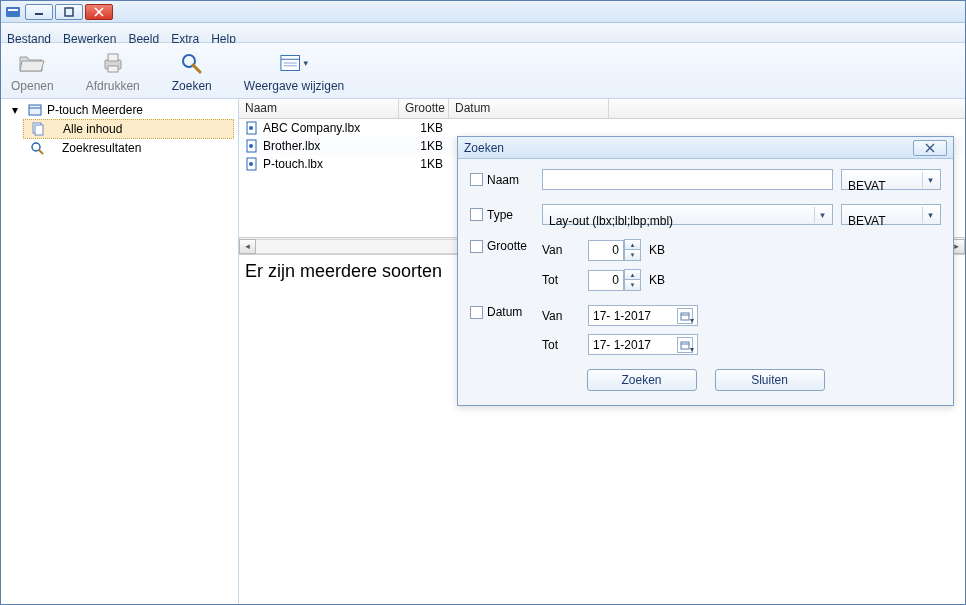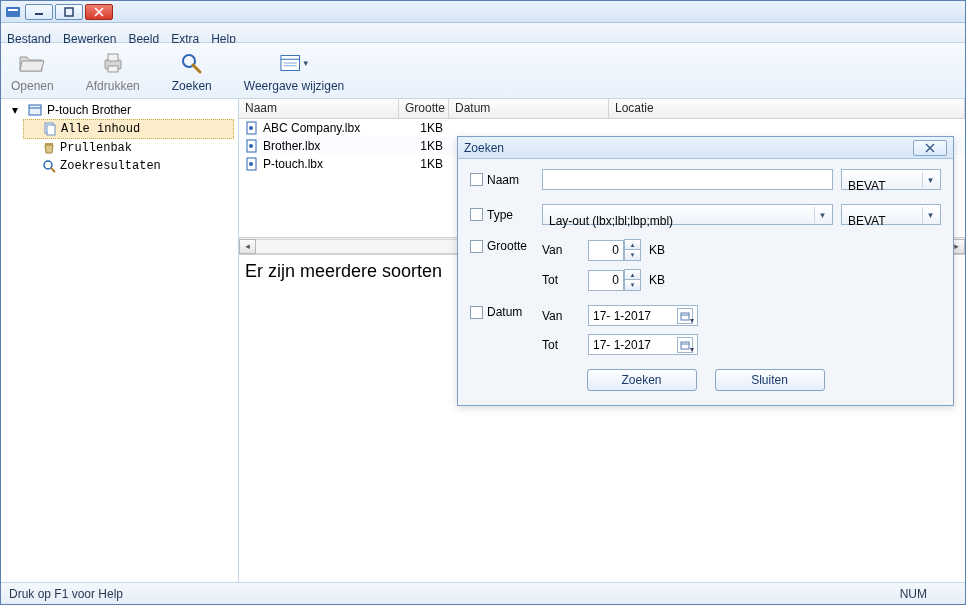--- a/index.html
+++ b/index.html
@@ -77,21 +77,21 @@
     min-height: 0;
   }
   .sidebar {
     width: 238px;
     border-right: 1px solid #c5d6e9;
     background: #fff;
     padding: 2px 4px;
   }
   .tree-root { display:flex;align-items:center;gap:4px;padding:1px 2px; }
   .tree-children { margin-left: 18px; }
-  .tree-item { display:flex;align-items:center;gap:3px;padding:1px 18px;font-family:Liberation Mono, monospace; }
+  .tree-item { display:flex;align-items:center;gap:17px;padding:1px 6px; }
   .tree-item.selected { background:#fcecc9; border:1px dotted #c9a94a; }
   .tree-icon { width:16px;height:16px;display:flex;align-items:center;justify-content:center;font-size:12px; }
   .main {
     flex: 1;
     display: flex;
     flex-direction: column;
     min-width: 0;
     position: relative;
   }
   .list-header {
@@ -296,59 +296,49 @@
 
     <div class="sidebar">
       <div class="tree-root">
         <span class="tree-icon">▾</span>
         <span class="tree-icon">
           <svg width="14" height="14">
               <rect x="1" y="2" width="12" height="10" fill="#eaf1fb" stroke="#2a66b3"></rect>
               <line x1="1" y1="5" x2="13" y2="5" stroke="#2a66b3"></line>
             </svg>
         </span>
-        <span>P-touch Brother</span>
+        <span>P-touch Meerdere</span>
       </div>
       <div class="tree-children">
         <div class="tree-item selected">
           <span class="tree-icon">
             <svg width="14" height="14">
                 <rect x="2" y="1" width="8" height="10" fill="#fff" stroke="#6b8fc5"></rect>
                 <rect x="4" y="3" width="8" height="10" fill="#fff" stroke="#6b8fc5"></rect>
               </svg>
           </span>
           <span>Alle inhoud</span>
         </div>
         <div class="tree-item">
           <span class="tree-icon">
             <svg width="14" height="14">
-                <path d="M3 4h8l-1 8H4z" fill="#d9c98a" stroke="#a0843b"></path>
-                <rect x="3" y="2" width="8" height="2" fill="#b69b50"></rect>
-              </svg>
-          </span>
-          <span>Prullenbak</span>
-        </div>
-        <div class="tree-item">
-          <span class="tree-icon">
-            <svg width="14" height="14">
                 <circle cx="6" cy="6" r="4" fill="none" stroke="#2a66b3" stroke-width="1.5"></circle>
                 <line x1="9" y1="9" x2="13" y2="13" stroke="#b08020" stroke-width="2"></line>
               </svg>
           </span>
           <span>Zoekresultaten</span>
         </div>
       </div>
     </div>
 
     <div class="main">
       <div class="list-header">
         <div class="col" style="width:160px">Naam</div>
         <div class="col" style="width:50px">Grootte</div>
         <div class="col" style="width:160px">Datum</div>
-        <div class="col" style="flex:1">Locatie</div>
       </div>
       <div class="list-body" style="height:118px;">
         <div class="row">
           <div class="cell c1">
               <span class="file-icon">
                 <svg width="14" height="14">
                   <rect x="2" y="1" width="9" height="12" fill="#fff" stroke="#2a66b3"></rect>
                   <circle cx="6" cy="7" r="2" fill="#2a66b3"></circle>
                 </svg>
               </span>
@@ -385,25 +375,20 @@
         <div class="arrow">◂</div>
         <div class="track"></div>
         <div class="arrow">▸</div>
       </div>
       <div class="preview">
         <span>Er zijn meerdere soorten</span>
       </div>
     </div>
   </div>
 
-  <div class="statusbar">
-    <span>Druk op F1 voor Help</span>
-    <span class="spacer"></span>
-    <span style="margin-right:30px;">NUM</span>
-  </div>
 </div>
 
 <div class="dlg">
   <div class="dlg-title">
     <span>Zoeken</span>
     <span class="spacer"></span>
     <div class="dlg-close">
       <svg width="12" height="10">
           <line x1="2" y1="1" x2="10" y2="9" stroke="#3a5a85" stroke-width="1.5"></line>
           <line x1="10" y1="1" x2="2" y2="9" stroke="#3a5a85" stroke-width="1.5"></line>

